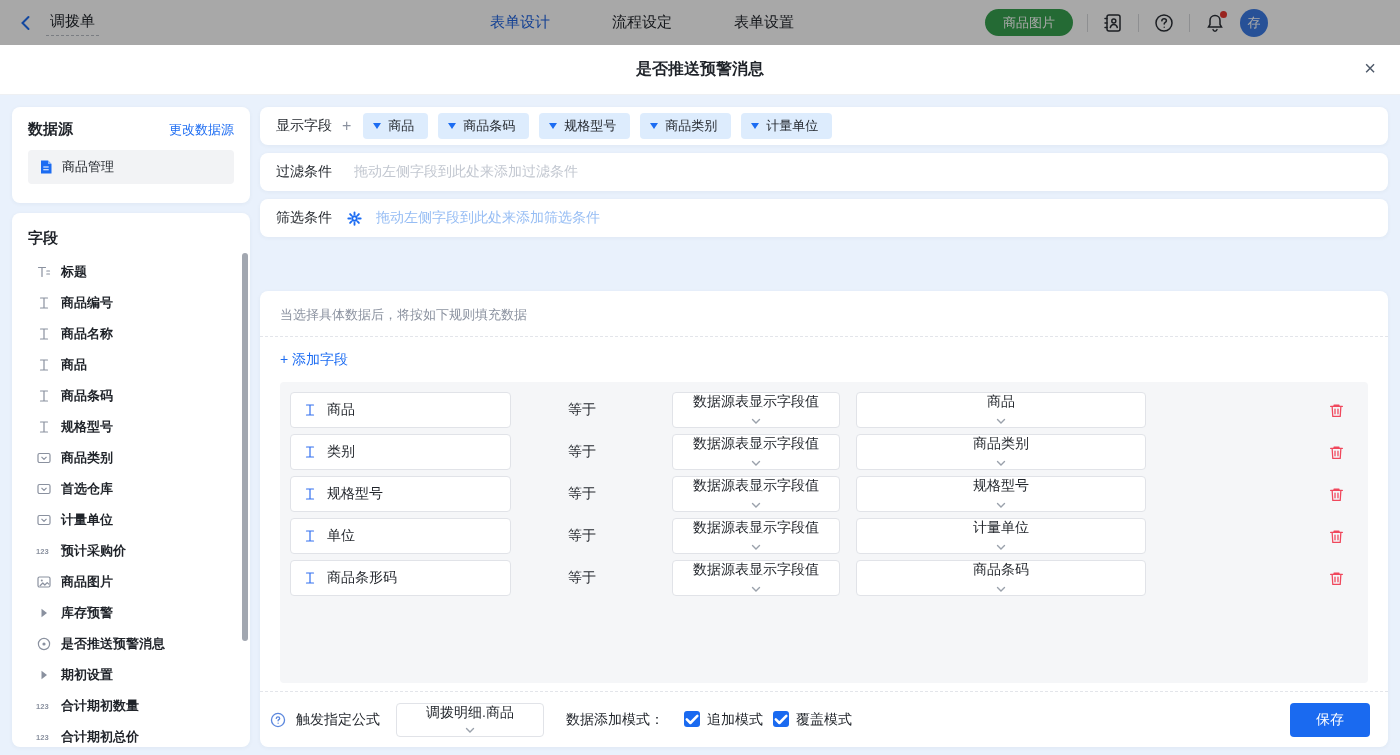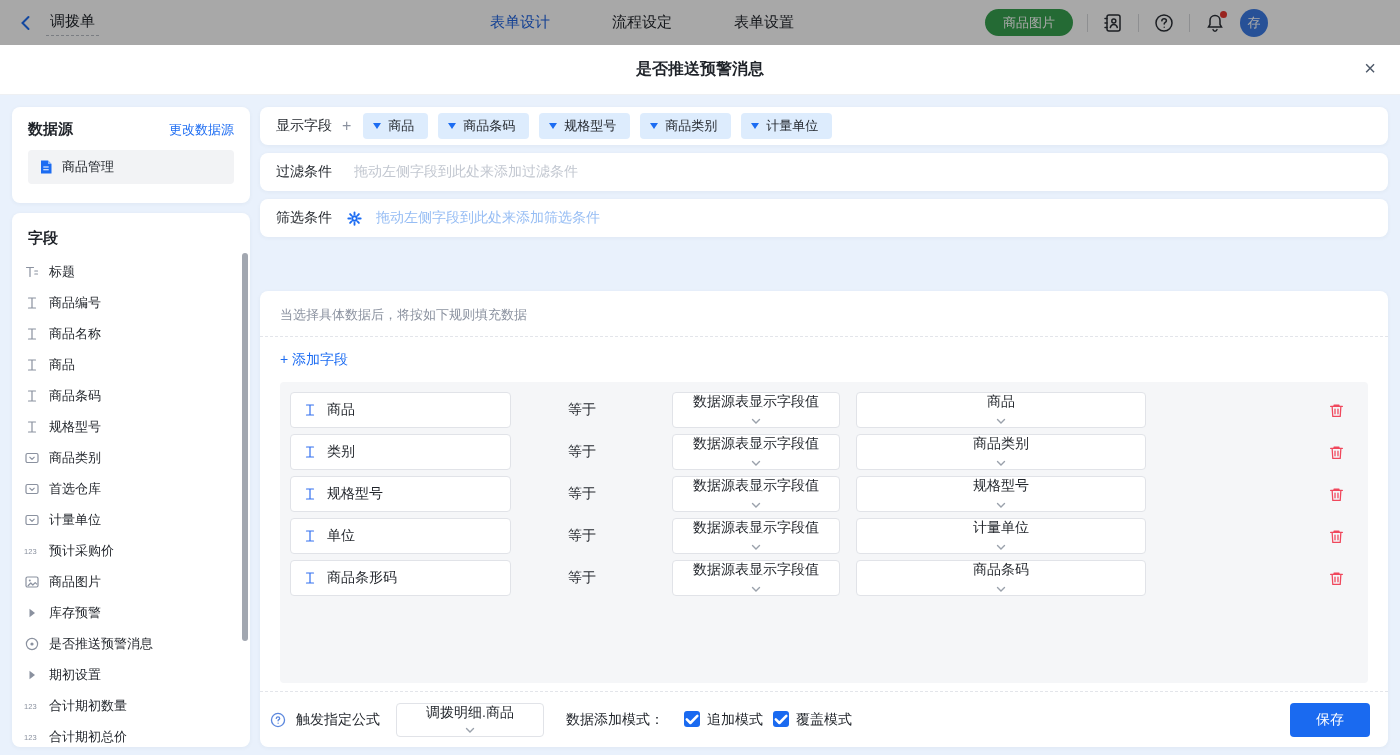--- a/index.html
+++ b/index.html
@@ -33,21 +33,21 @@
   
   .sidebar { position:absolute; left:12px; top:62px; width:238px; bottom:8px; }
   .ds-card { position:absolute; top:0; left:0; right:0; height:96px; padding:13px 16px; }
   .ds-head { display:flex; justify-content:space-between; align-items:center; }
   .ds-title, .fields-title { font-size:15px; font-weight:700; }
   .ds-link { font-size:13px; color:#1c6cf2; cursor:pointer; }
   .ds-row { margin-top:11px; height:34px; background:#f2f3f5; border-radius:4px; display:flex; align-items:center; gap:8px; padding:0 10px; font-size:13px; cursor:pointer; }
   .ds-row .f-icon { width:16px; height:16px; }
   .fields-card { position:absolute; top:106px; left:0; right:0; bottom:0; padding:16px 0 6px; overflow:hidden; }
   .fields-title { padding:0 16px 6px; }
-  .field-list { padding:2px 8px 0 12px; }
+  .field-list { padding:2px 8px 0 24px;font-weight:bold; }
   .field-item { height:31px; display:flex; align-items:center; gap:9px; font-size:13px; color:#1f2329; cursor:grab; }
   .f-icon { width:16px; height:16px; color:#8a919f; display:flex; align-items:center; flex:none; }
   .f-icon svg { width:100%; height:100%; }
   .f-icon.blue { color:#3370f0; }
   .scroll-thumb { position:absolute; right:2px; top:40px; width:6px; height:388px; border-radius:3px; background:#a2a7b0; }
 
   
   .main { position:absolute; left:260px; top:62px; width:1128px; bottom:8px; }
   .bar-card { height:38px; display:flex; align-items:center; padding:0 16px; margin-bottom:8px; gap:8px; }
   .bar-label { font-size:14px; white-space:nowrap; }

